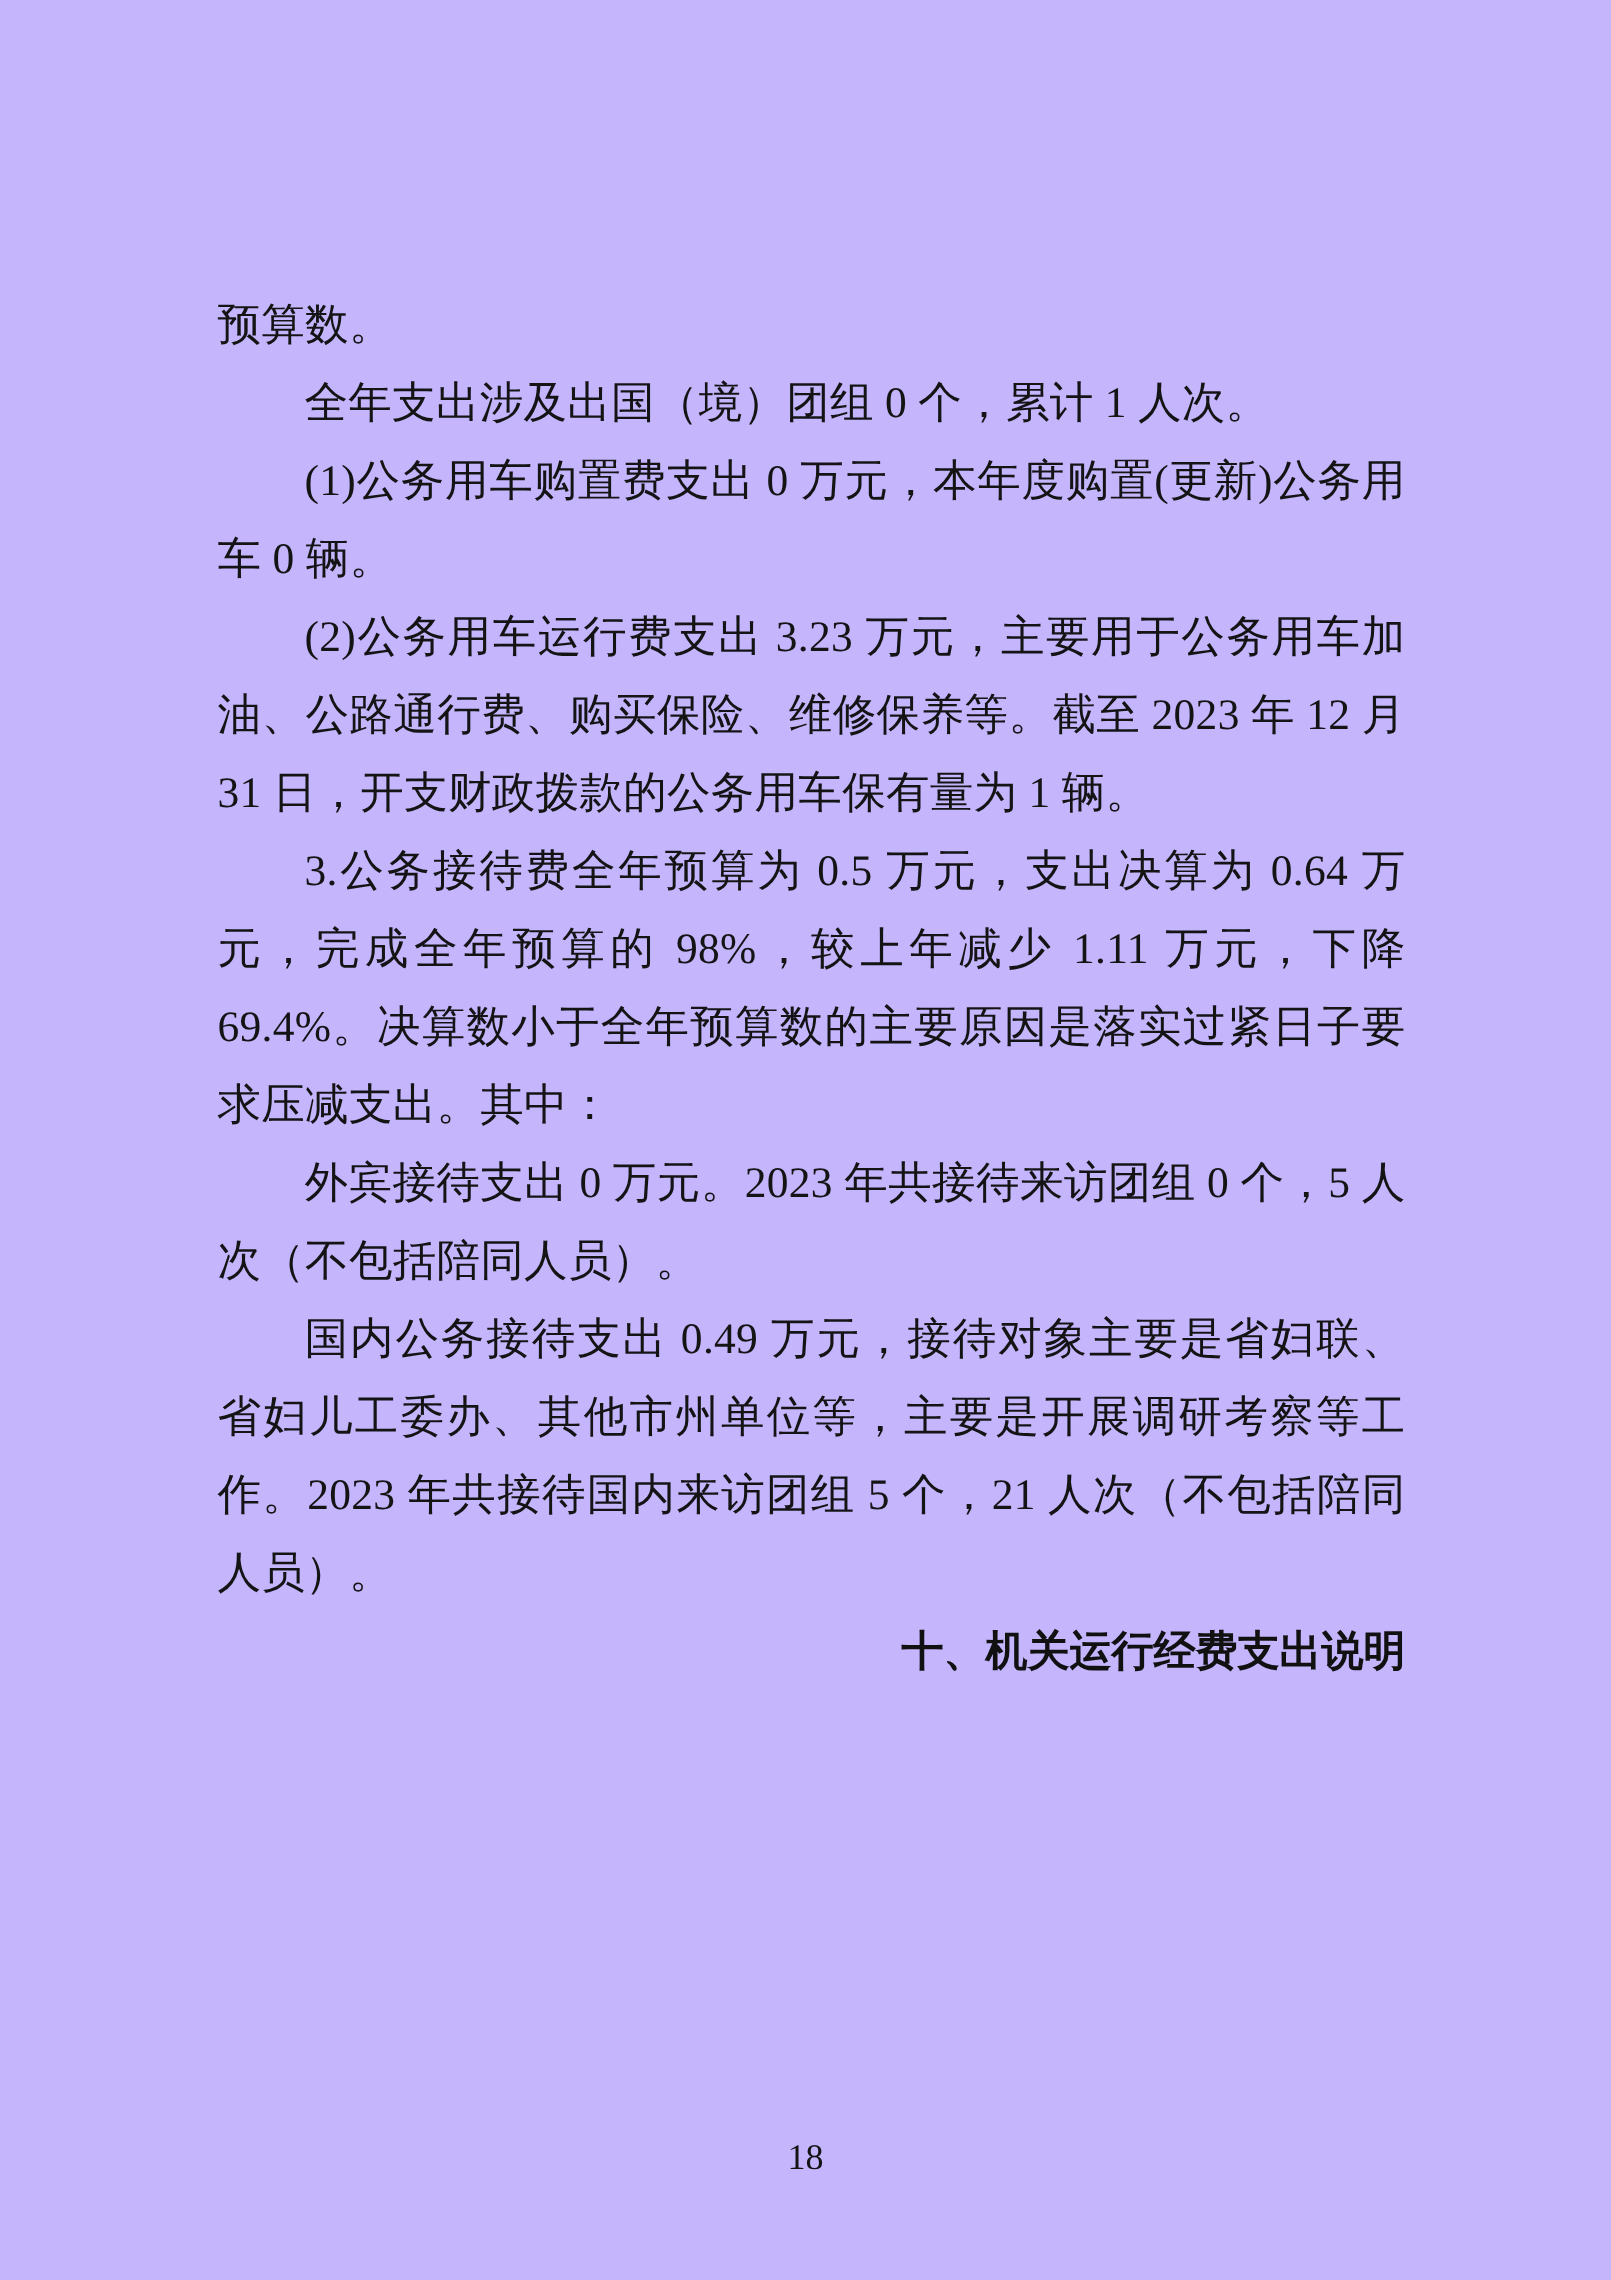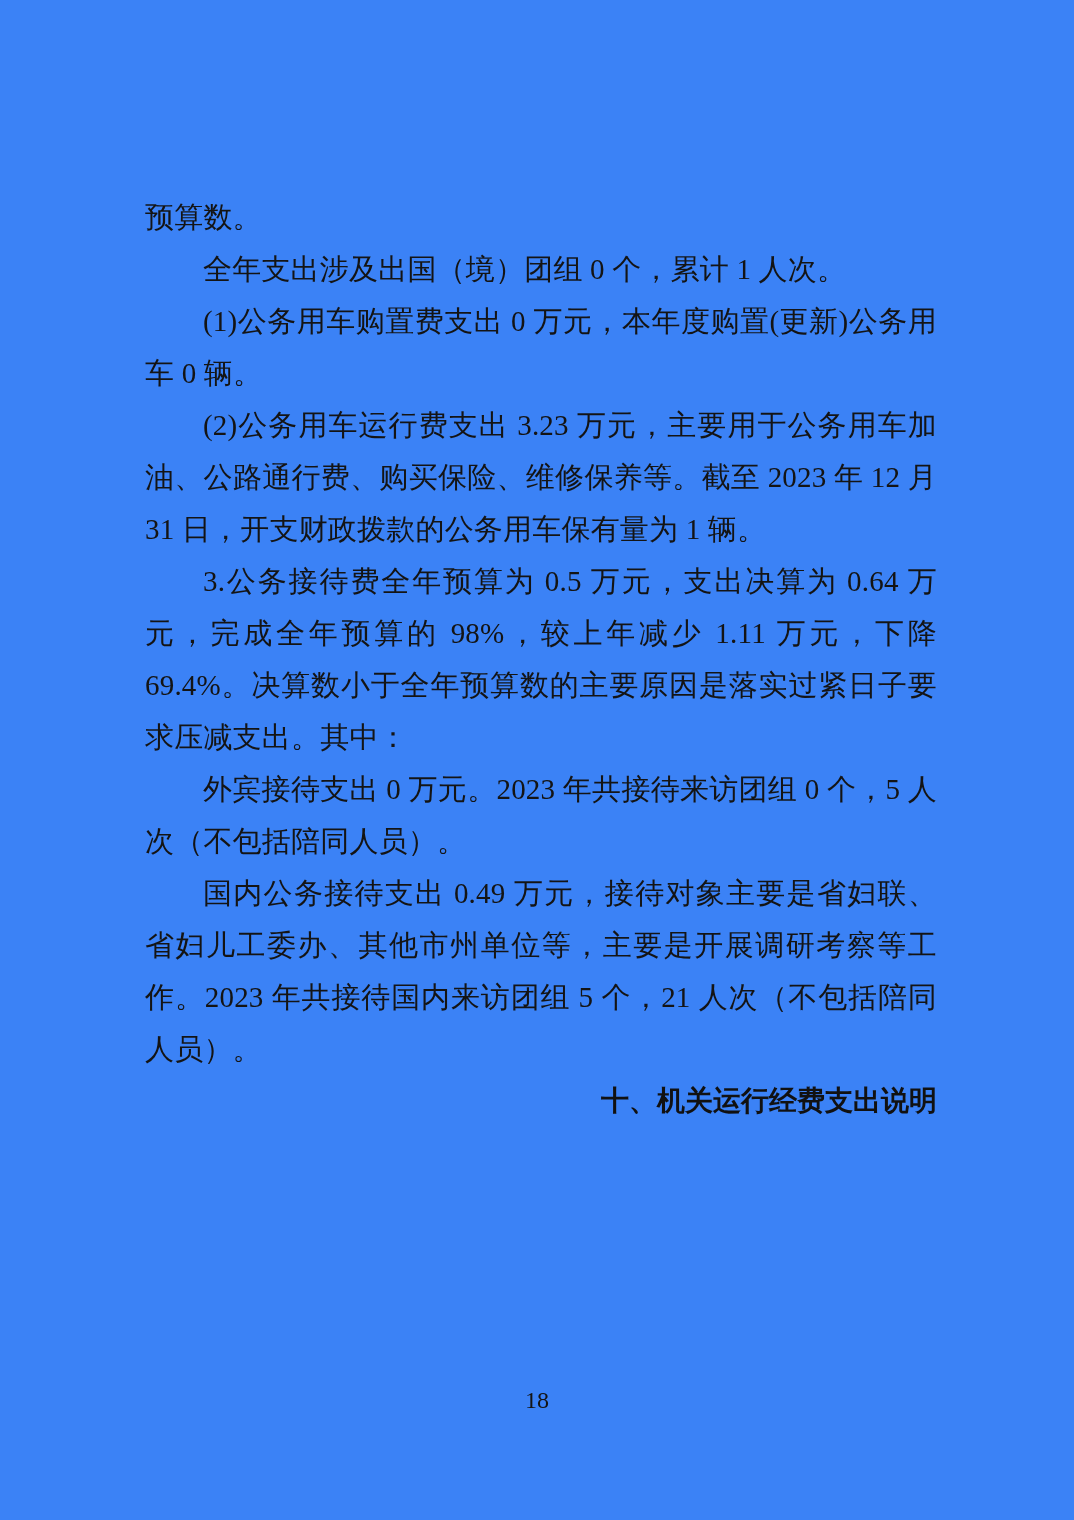--- a/index.html
+++ b/index.html
@@ -4,21 +4,21 @@
 <style>
   html, body {
     margin: 0;
     padding: 0;
     background: #ffffff;
   }
   .page {
     position: relative;
     width: 1074px;
     height: 1520px;
-    background: #3b82f6;
+    background: #c4b5fd;
     overflow: hidden;
     font-family: "Liberation Serif", "DejaVu Serif", serif;
     color: #141414;
   }
   .content {
     position: absolute;
     left: 145px;
     top: 191px;
     width: 792px;
   }
@@ -38,21 +38,21 @@
     font-family: "Liberation Sans", "DejaVu Sans", sans-serif;
     font-weight: 700;
     font-size: 28px;
     line-height: 52px;
     text-indent: 2em;
     text-align: right;
     color: #111111;
   }
   .page-footer {
     position: absolute;
-    top: 1385px;
+    top: 1424px;
     left: 0;
     width: 100%;
     text-align: center;
   }
   .page-number {
     font-size: 24px;
     line-height: 30px;
     color: #141414;
   }
 </style>

